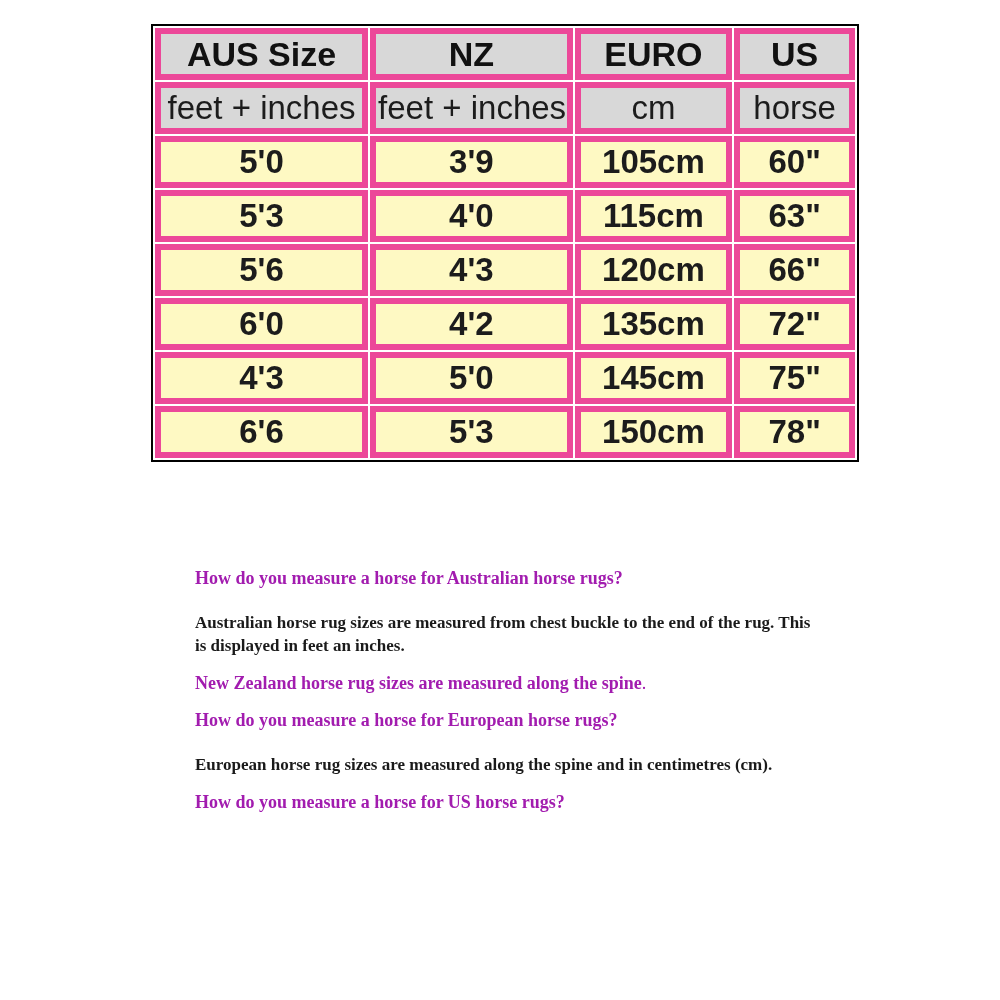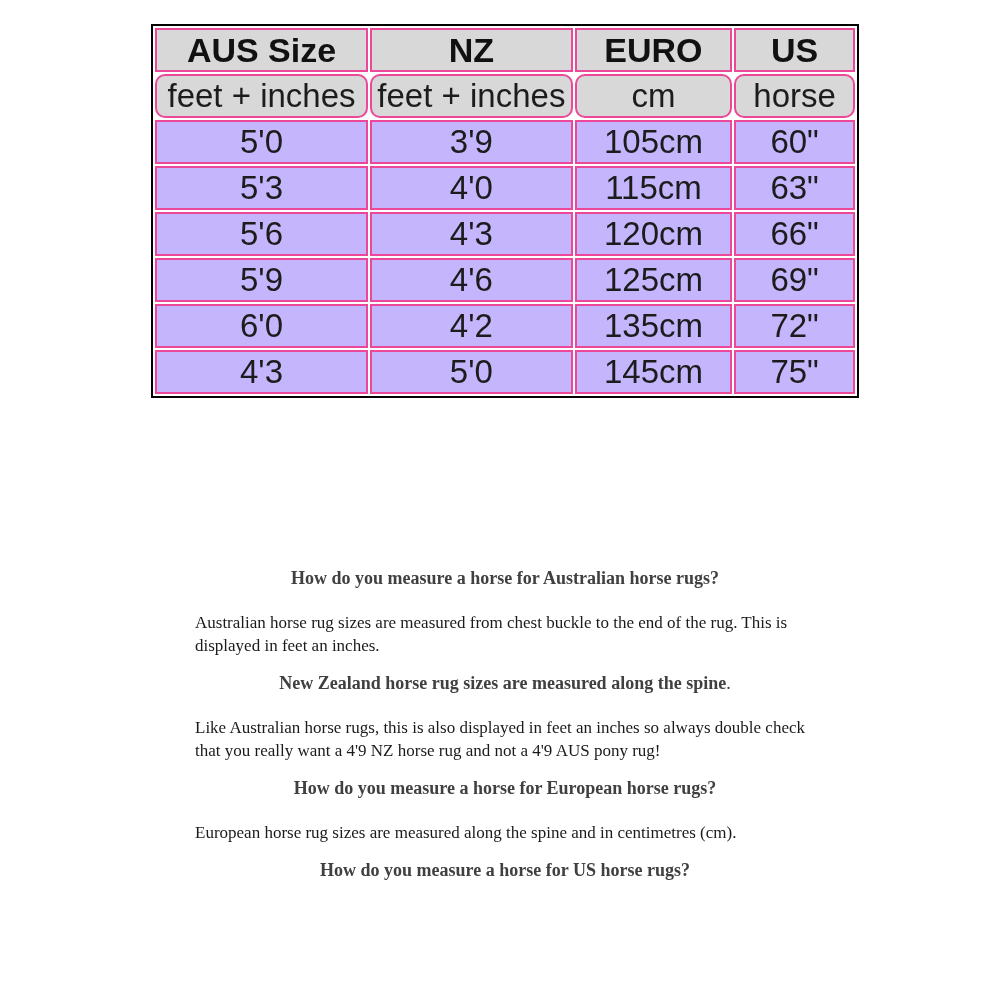--- a/index.html
+++ b/index.html
@@ -27,74 +27,72 @@
     width: 708px;
     table-layout: fixed;
     border-collapse: separate;
     border-spacing: 2px;
     border: 2px solid #000000;
     background: #ffffff;
     font-family: "Liberation Sans", "DejaVu Sans", sans-serif;
   }
   table.size-chart th,
   table.size-chart td {
-    border: 2px solid #ec4899;
+    border: 6px solid #ec4899;
     text-align: center;
     vertical-align: middle;
     height: 40px;
     padding: 0 2px;
     overflow: hidden;
     white-space: nowrap;
     color: #1c1c1c;
   }
   table.size-chart th {
     background: #d8d8d8;
     font-size: 34px;
     font-weight: bold;
     color: #111111;
   }
   table.size-chart tr.unit-row th {
     font-weight: normal;
     font-size: 33px;
     color: #1c1c1c;
-    border-radius: 10px;
   }
   table.size-chart td {
     font-size: 33px;
-    font-weight: normal;
-    background: #c4b5fd;
+    font-weight: bold;
+    background: #fef9c3;
   }
   col.c-aus  { width: 30.7%; }
   col.c-nz   { width: 29.2%; }
   col.c-euro { width: 22.7%; }
   col.c-us   { width: 17.4%; }
 
   
   .faq {
     position: absolute;
     left: 195px;
     top: 552px;
     width: 620px;
     font-family: "Liberation Serif", "DejaVu Serif", serif;
     color: #1a1a1a;
   }
   .faq-heading {
     font-size: 18px;
     line-height: 22px;
     margin: 15px 0 14px 0;
-    color: #404040;
-    text-align: center;
+    color: #a21caf;
   }
   .faq-heading .bold { font-weight: bold; }
   .faq-heading .normal { font-weight: normal; }
   .faq-para {
     font-size: 17px;
     line-height: 23px;
     margin: 22px 0 15px 0;
-    font-weight: normal;
+    font-weight: bold;
   }
 </style>
 </head>
 <body>
 
 <div class="page">
 
   <div class="chart-wrap">
     <table class="size-chart">
       <colgroup>
@@ -130,52 +128,51 @@
           <td>115cm</td>
           <td>63"</td>
         </tr>
         <tr>
           <td>5'6</td>
           <td>4'3</td>
           <td>120cm</td>
           <td>66"</td>
         </tr>
         <tr>
-          <td>5'9</td>
-          <td>4'6</td>
-          <td>125cm</td>
-          <td>69"</td>
-        </tr>
-        <tr>
           <td>6'0</td>
           <td>4'2</td>
           <td>135cm</td>
           <td>72"</td>
         </tr>
         <tr>
           <td>4'3</td>
           <td>5'0</td>
           <td>145cm</td>
           <td>75"</td>
+        </tr>
+        <tr>
+          <td>6'6</td>
+          <td>5'3</td>
+          <td>150cm</td>
+          <td>78"</td>
         </tr>
       </tbody>
     </table>
   </div>
 
   <div class="faq">
 
     <div class="faq-heading">
       <span class="bold">How do you measure a horse for Australian horse rugs?</span><span class="normal"></span>
     </div>
     <div class="faq-para">Australian horse rug sizes are measured from chest buckle to the end of the rug. This is displayed in feet an inches.</div>
 
     <div class="faq-heading">
       <span class="bold">New Zealand horse rug sizes are measured along the spine</span><span class="normal">.</span>
     </div>
-    <div class="faq-para">Like Australian horse rugs, this is also displayed in feet an inches so always double check that you really want a 4'9 NZ horse rug and not a 4'9 AUS pony rug!</div>
 
     <div class="faq-heading">
       <span class="bold">How do you measure a horse for European horse rugs?</span><span class="normal"></span>
     </div>
     <div class="faq-para">European horse rug sizes are measured along the spine and in centimetres (cm).</div>
 
     <div class="faq-heading">
       <span class="bold">How do you measure a horse for US horse rugs?</span><span class="normal"></span>
     </div>
 

